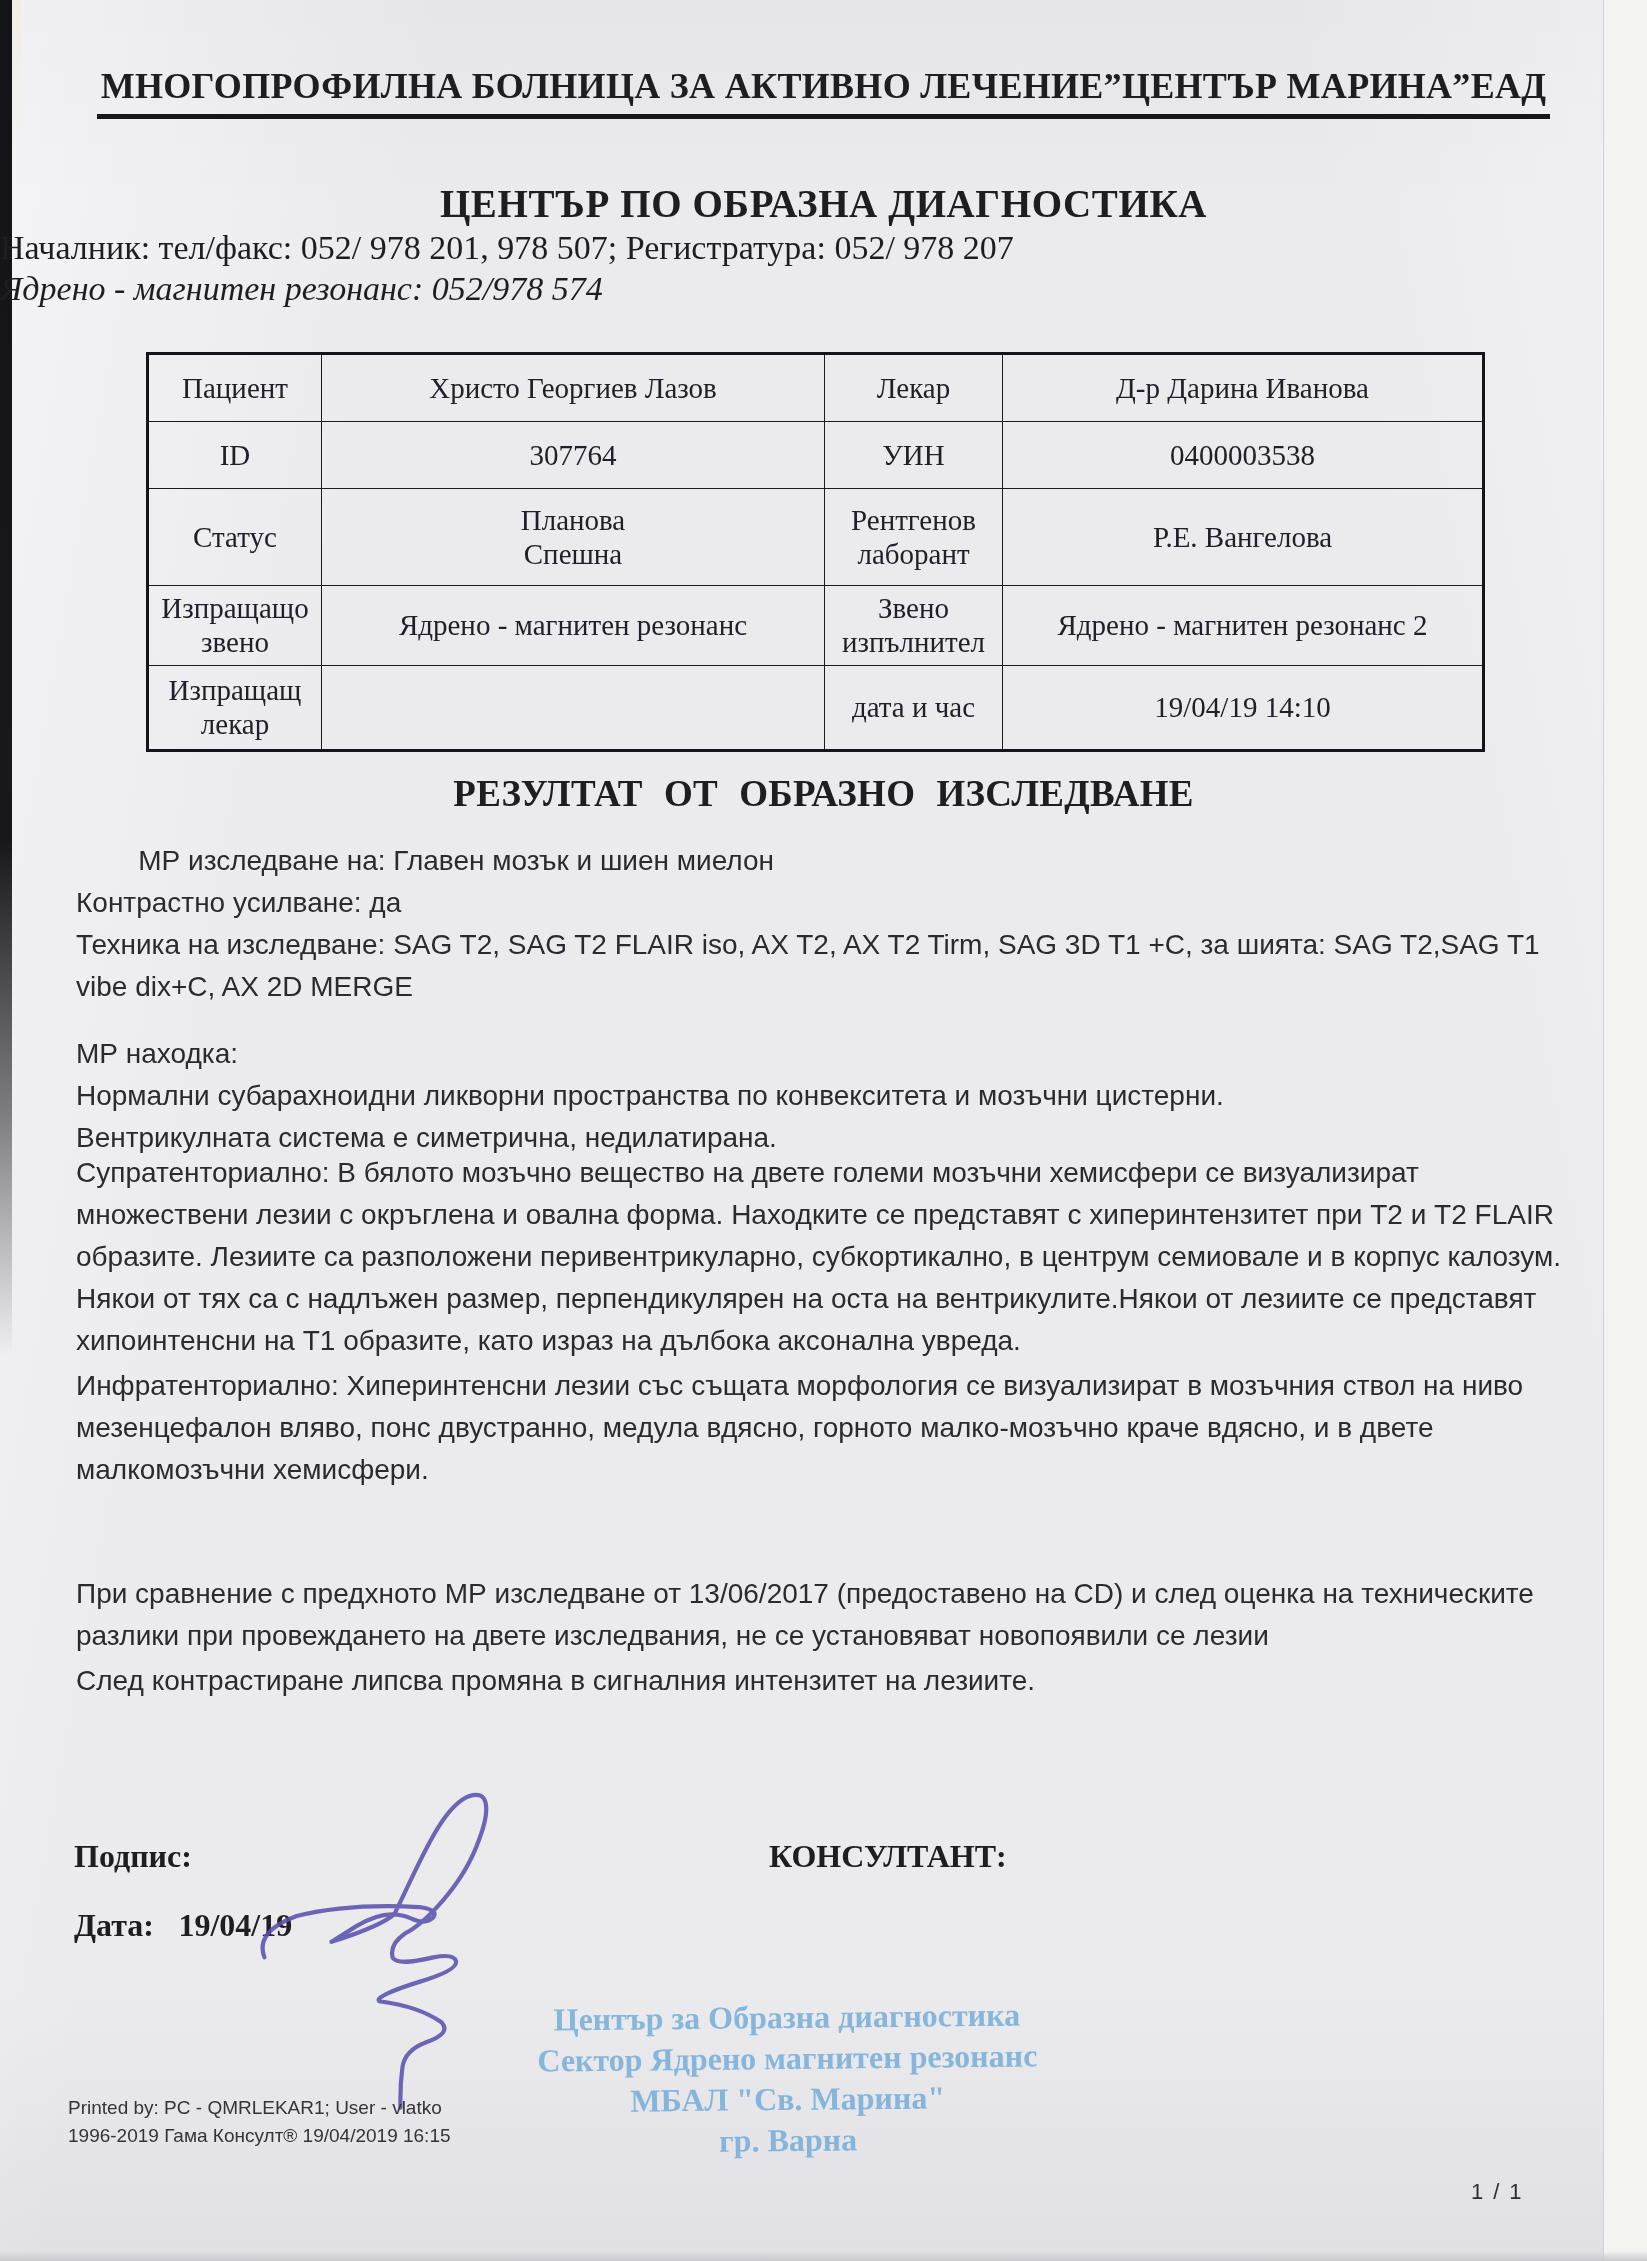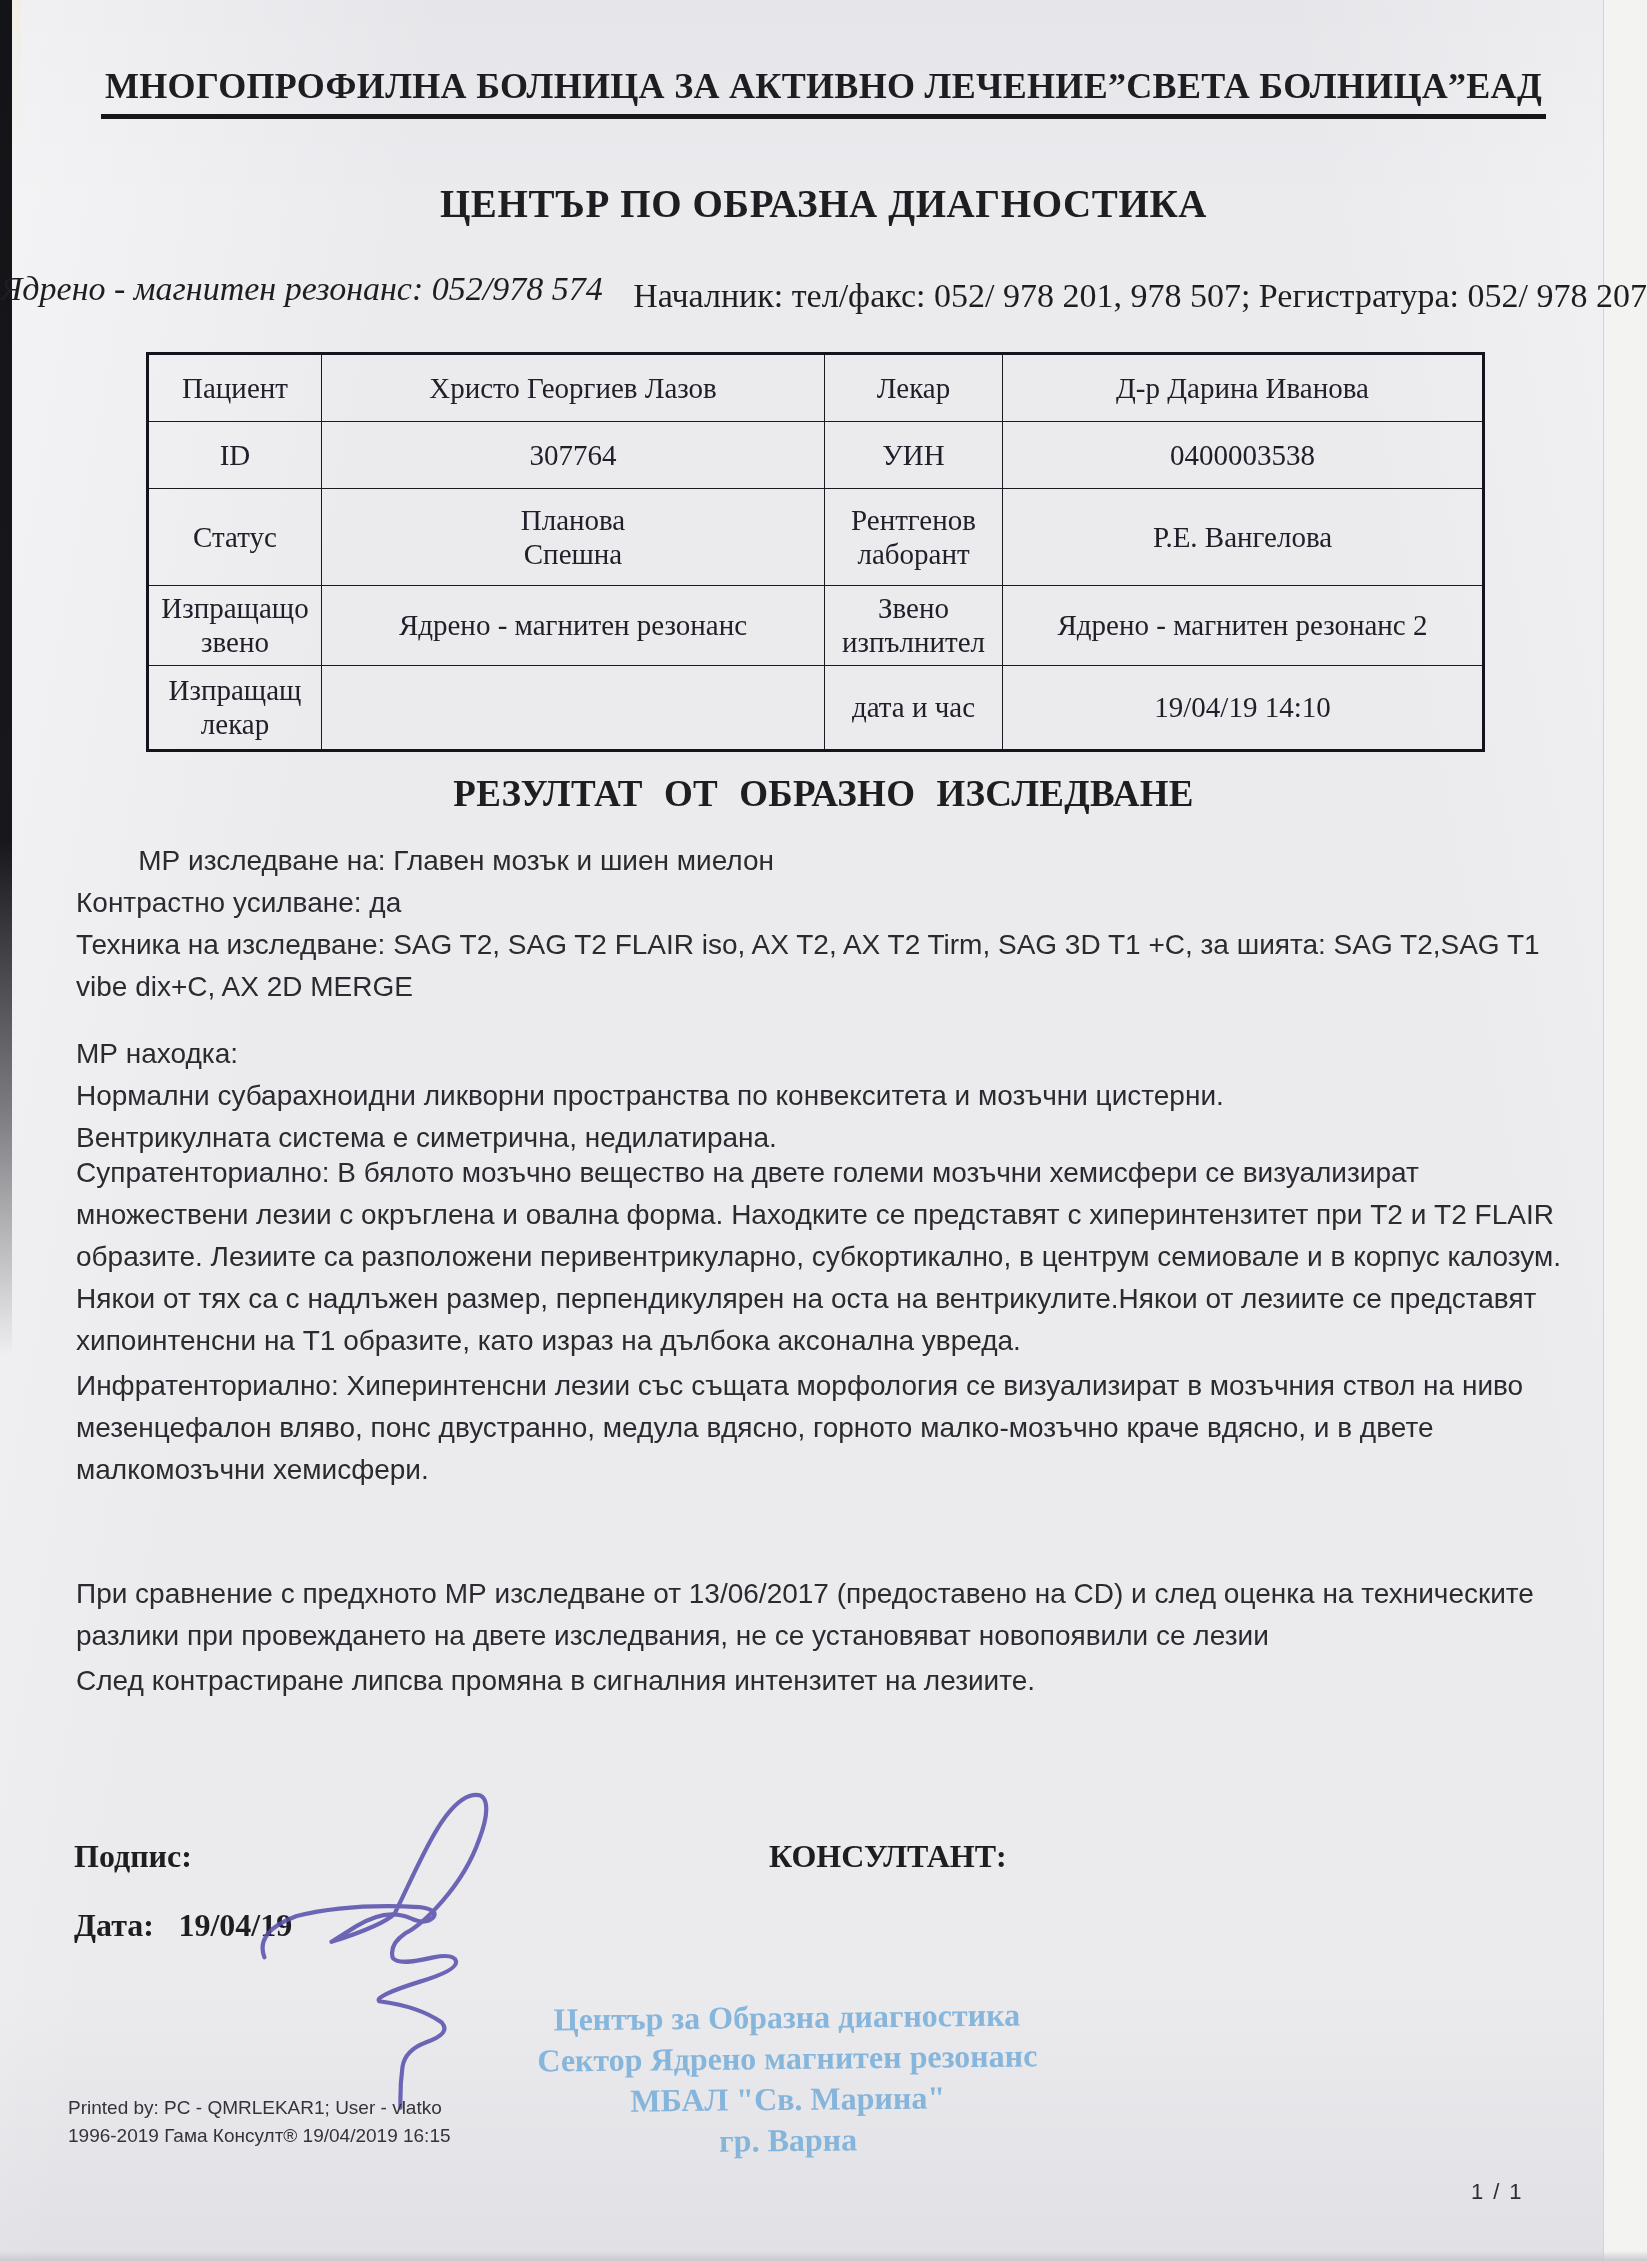--- a/index.html
+++ b/index.html
@@ -30,21 +30,21 @@
   #edge-left-sliver{left:11.6px;top:0;width:10.3px;height:155px;
     background:linear-gradient(180deg,#f2efe6 0%,rgba(242,239,230,0) 100%);}
   #edge-right{right:0;top:0;width:43px;height:2261px;background:#f3f3f1;
     border-left:1.3px solid rgba(150,150,158,0.35);}
   #edge-bottom{left:0;bottom:0;width:1647px;height:10.3px;background:linear-gradient(180deg,rgba(160,160,168,0) 0%,#c9c9cf 100%);}
 
   
   #hospital-title{left:0;top:65px;width:1647px;text-align:center;font-size:36px;font-weight:bold;letter-spacing:0.3px;}
   #hospital-title span{display:inline-block;border-bottom:5.2px solid #16161b;padding:0 3.9px 6.5px 3.9px;}
   #center-title{left:0;top:181px;width:1647px;text-align:center;font-size:39px;font-weight:bold;letter-spacing:0.6px;}
-  #phone-line{left:0;top:229px;width:1647px;text-align:right;font-size:34px;margin-top:48px;}
+  #phone-line{left:0;top:229px;width:1647px;text-align:left;font-size:34px;}
   #mri-phone-line{left:0;top:270px;width:1494px;font-size:34px;font-style:italic;}
 
   
   #patient-info-table{
     left:146px;top:352px;width:1336px;
     border-collapse:collapse;table-layout:fixed;
     font-size:29px;line-height:34px;
     color:#20202a;
   }
   #patient-info-table td{
@@ -97,21 +97,21 @@
 <body>
 
 <div id="page">
 
   <div id="edge-left-sliver" class="abs"></div>
   <div id="edge-left" class="abs"></div>
   <div id="edge-right" class="abs"></div>
   <div id="edge-bottom" class="abs"></div>
 
   <div id="hospital-title" class="abs serif">
-    <span>МНОГОПРОФИЛНА БОЛНИЦА ЗА АКТИВНО ЛЕЧЕНИЕ”СВЕТА БОЛНИЦА”ЕАД</span>
+    <span>МНОГОПРОФИЛНА БОЛНИЦА ЗА АКТИВНО ЛЕЧЕНИЕ”ЦЕНТЪР МАРИНА”ЕАД</span>
   </div>
   <div id="center-title" class="abs serif">ЦЕНТЪР ПО ОБРАЗНА ДИАГНОСТИКА</div>
   <div id="phone-line" class="abs serif">Началник: тел/факс: 052/ 978 201, 978 507; Регистратура: 052/ 978 207</div>
   <div id="mri-phone-line" class="abs serif">Ядрено - магнитен резонанс: 052/978 574</div>
 
   <table id="patient-info-table" class="abs">
     <colgroup>
         <col style="width:174px">
         <col style="width:503px">
         <col style="width:178px">

